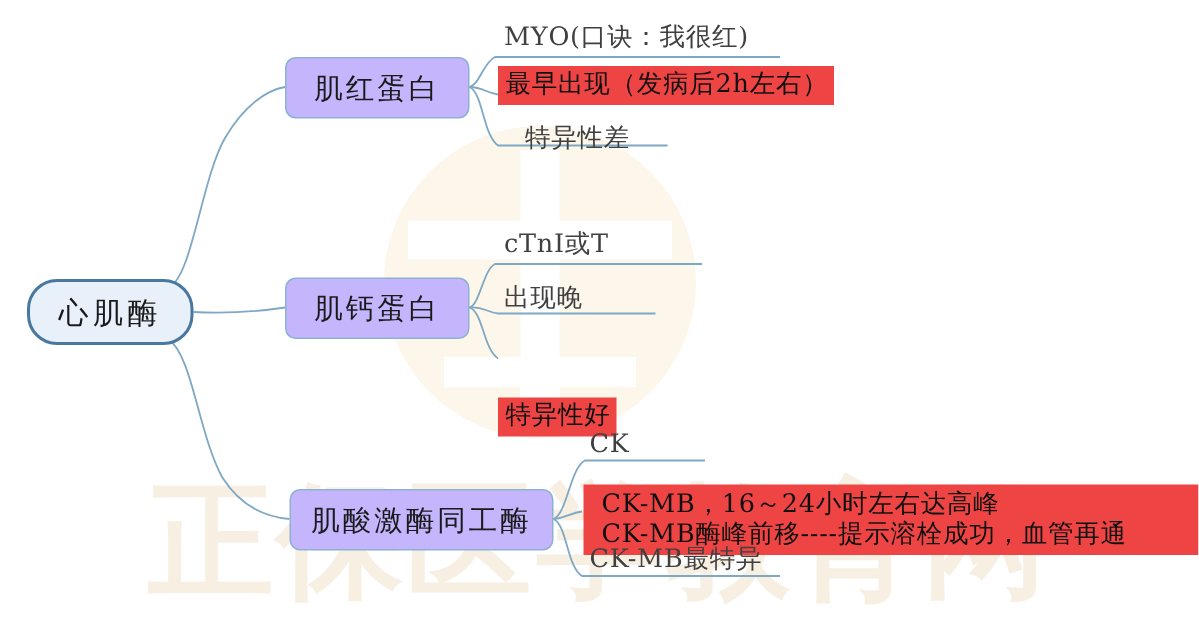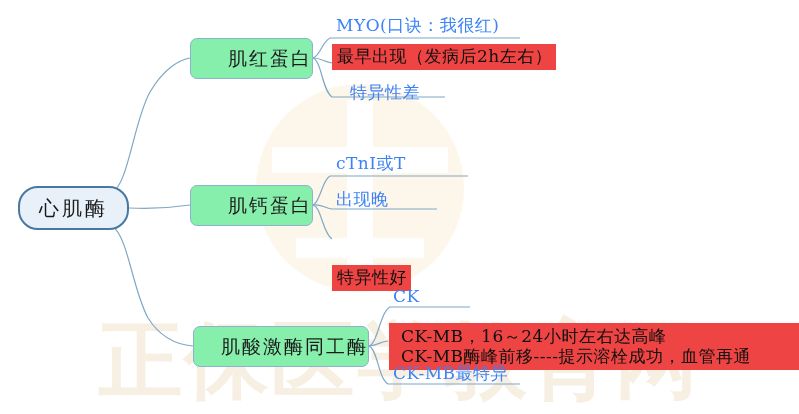--- a/index.html
+++ b/index.html
@@ -48,28 +48,27 @@
   .node.root {
     border:2px solid #4878a0;
     border-radius:20px;
     background:#e8f1fa;
     font-size:20px;
     letter-spacing:3px;
   }
   .node.branch {
     font-size:19px;
     letter-spacing:2px;
-    background:#86efac;
-    justify-content:flex-end;
+    background:#c4b5fd;
   }
 
   .leaf {
     position:absolute;
     font-size:17px;
-    color:#3b82f6;
+    color:#404040;
     white-space:nowrap;
     line-height:1.25;
     letter-spacing:0.5px;
   }
   .leaf.hl {
     background:#ef4444;
     color:#101010;
     padding:2px 4px 3px 5px;
   }
   .leaf.plain { padding:1px 3px 2px 3px; }

